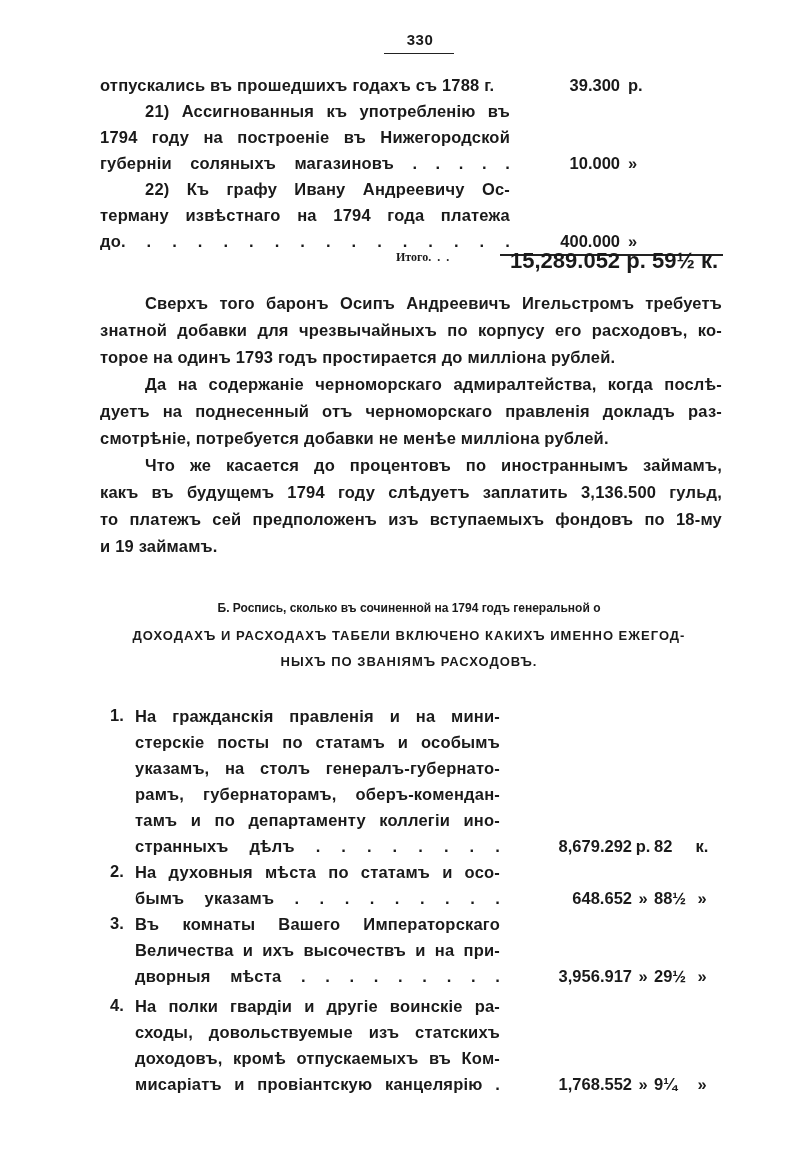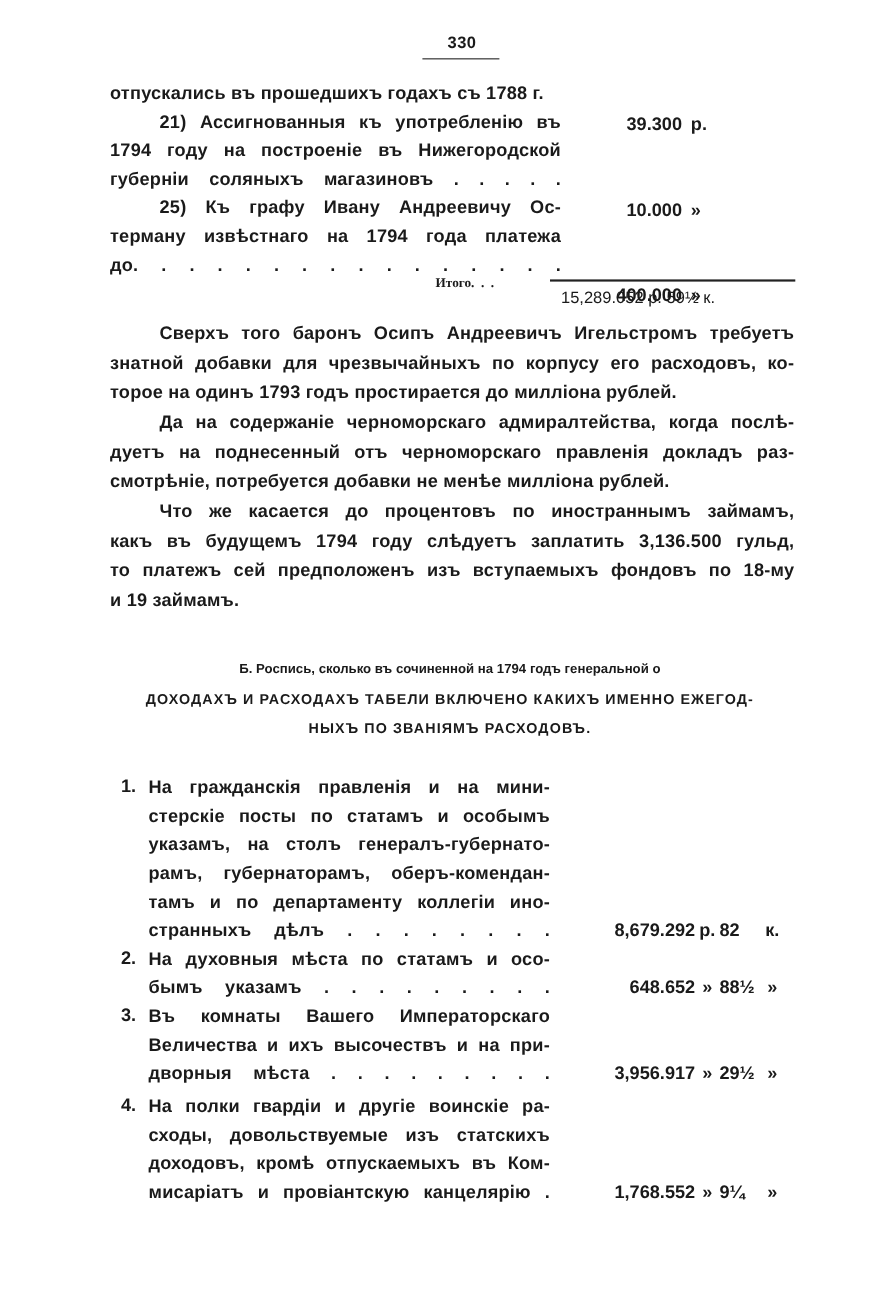--- a/index.html
+++ b/index.html
@@ -10,21 +10,21 @@
              font-size:15px; font-weight:bold; font-family:"Liberation Sans", sans-serif; letter-spacing:0.5px; }
   .pagerule { position:absolute; left:384px; top:53px; width:70px; height:0; border-top:1.5px solid #222; }
   .line { position:absolute; left:100px; width:410px; font-size:16.5px; font-weight:bold;
           font-family:"Liberation Sans", sans-serif; white-space:nowrap; letter-spacing:0.2px;
           text-align:justify; text-align-last:justify; line-height:20px; height:22px; }
   .line.last { text-align-last:left; }
   .line.indent { padding-left:45px; width:365px; }
   .line.wide { width:622px; }
   .line.wide.indent { width:577px; }
   .amount { position:absolute; left:520px; width:210px; font-size:16.5px; font-weight:bold;
-            font-family:"Liberation Sans", sans-serif; white-space:nowrap; line-height:20px;margin-top:28px; }
+            font-family:"Liberation Sans", sans-serif; white-space:nowrap; line-height:20px; }
   .amount .num { display:inline-block; width:100px; text-align:right; }
   .amount .unit { display:inline-block; margin-left:8px; }
   .rule { position:absolute; left:500px; top:254px; width:223px; border-top:2.5px solid #222; }
   .heading { position:absolute; left:96px; width:626px; text-align:center; font-family:"Liberation Sans", sans-serif;
              font-weight:bold; white-space:nowrap; line-height:22px; }
   .heading.h1 { font-size:12px; }
   .heading.sc { font-size:13px; letter-spacing:1px; text-transform:uppercase; }
   .item-num { position:absolute; left:110px; font-size:16.5px; font-weight:bold; font-family:"Liberation Sans", sans-serif; }
   .iline { position:absolute; left:135px; width:365px; font-size:16.5px; font-weight:bold;
            font-family:"Liberation Sans", sans-serif; white-space:nowrap; text-align:justify; text-align-last:justify;
@@ -46,30 +46,30 @@
   <div class="line last" style="top:75px;">отпускались въ прошедшихъ годахъ съ 1788 г.</div>
   <div class="amount" style="top:75px;">
     <span class="num">39.300</span><span class="unit">р.</span>
   </div>
   <div class="line indent" style="top:101px;">21) Ассигнованныя къ употребленію въ</div>
   <div class="line" style="top:127px;">1794 году на построеніе въ Нижегородской</div>
   <div class="line" style="top:153px;">губерніи соляныхъ магазиновъ . . . . .</div>
   <div class="amount" style="top:153px;">
     <span class="num">10.000</span><span class="unit">»</span>
   </div>
-  <div class="line indent" style="top:179px;">25) Къ графу Ивану Андреевичу Ос-</div>
+  <div class="line indent" style="top:179px;">22) Къ графу Ивану Андреевичу Ос-</div>
   <div class="line" style="top:205px;">терману извѣстнаго на 1794 года платежа</div>
   <div class="line" style="top:231px;">до. . . . . . . . . . . . . . . .</div>
   <div class="amount" style="top:231px;">
     <span class="num">400.000</span><span class="unit">»</span>
   </div>
   <div class="rule"></div>
 
   <div style="position:absolute; left:396px; top:250px; font-size:12px; font-weight:bold; font-family:Liberation Serif, serif; white-space:pre;">Итого.  .  .</div>
-  <div style="position:absolute; left:510px; top:262px; font-size:15px; font-weight:normal; font-family:'Liberation Sans',sans-serif; white-space:nowrap;">
+  <div style="position:absolute; left:510px; top:248px; font-size:22px; font-weight:bold; font-family:'Liberation Sans',sans-serif; white-space:nowrap;">
     <span>15,289.052</span>
     <span>р.</span>
     <span>59½</span>
     <span>к.</span>
   </div>
 
   <div class="line wide indent" style="top:293px;">Сверхъ того баронъ Осипъ Андреевичъ Игельстромъ требуетъ</div>
   <div class="line wide" style="top:320px;">знатной добавки для чрезвычайныхъ по корпусу его расходовъ, ко-</div>
   <div class="line wide last" style="top:347px;">торое на одинъ 1793 годъ простирается до милліона рублей.</div>
 

